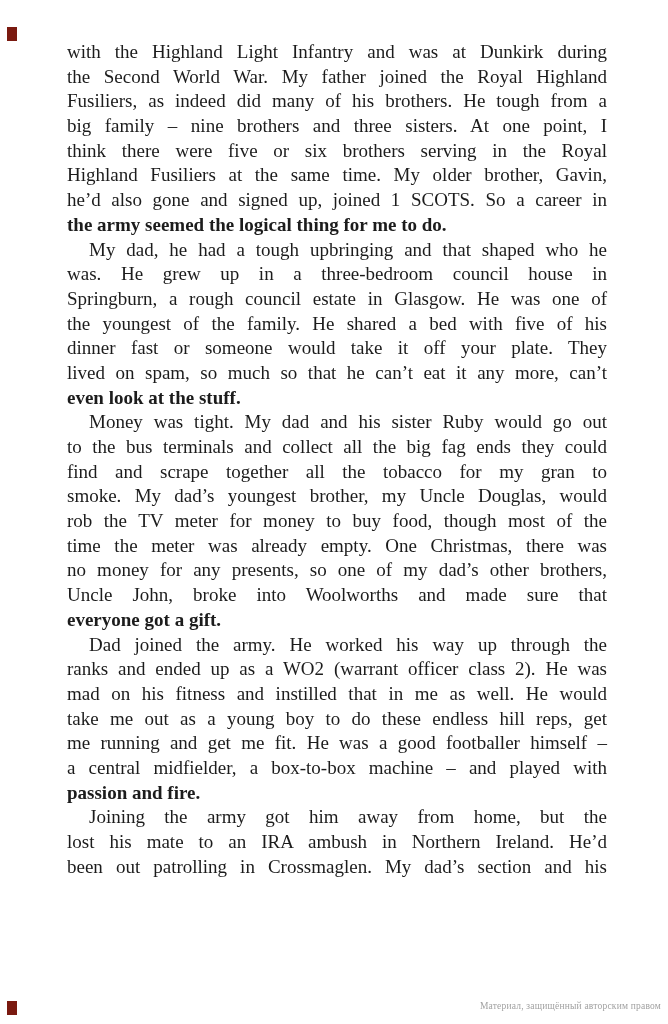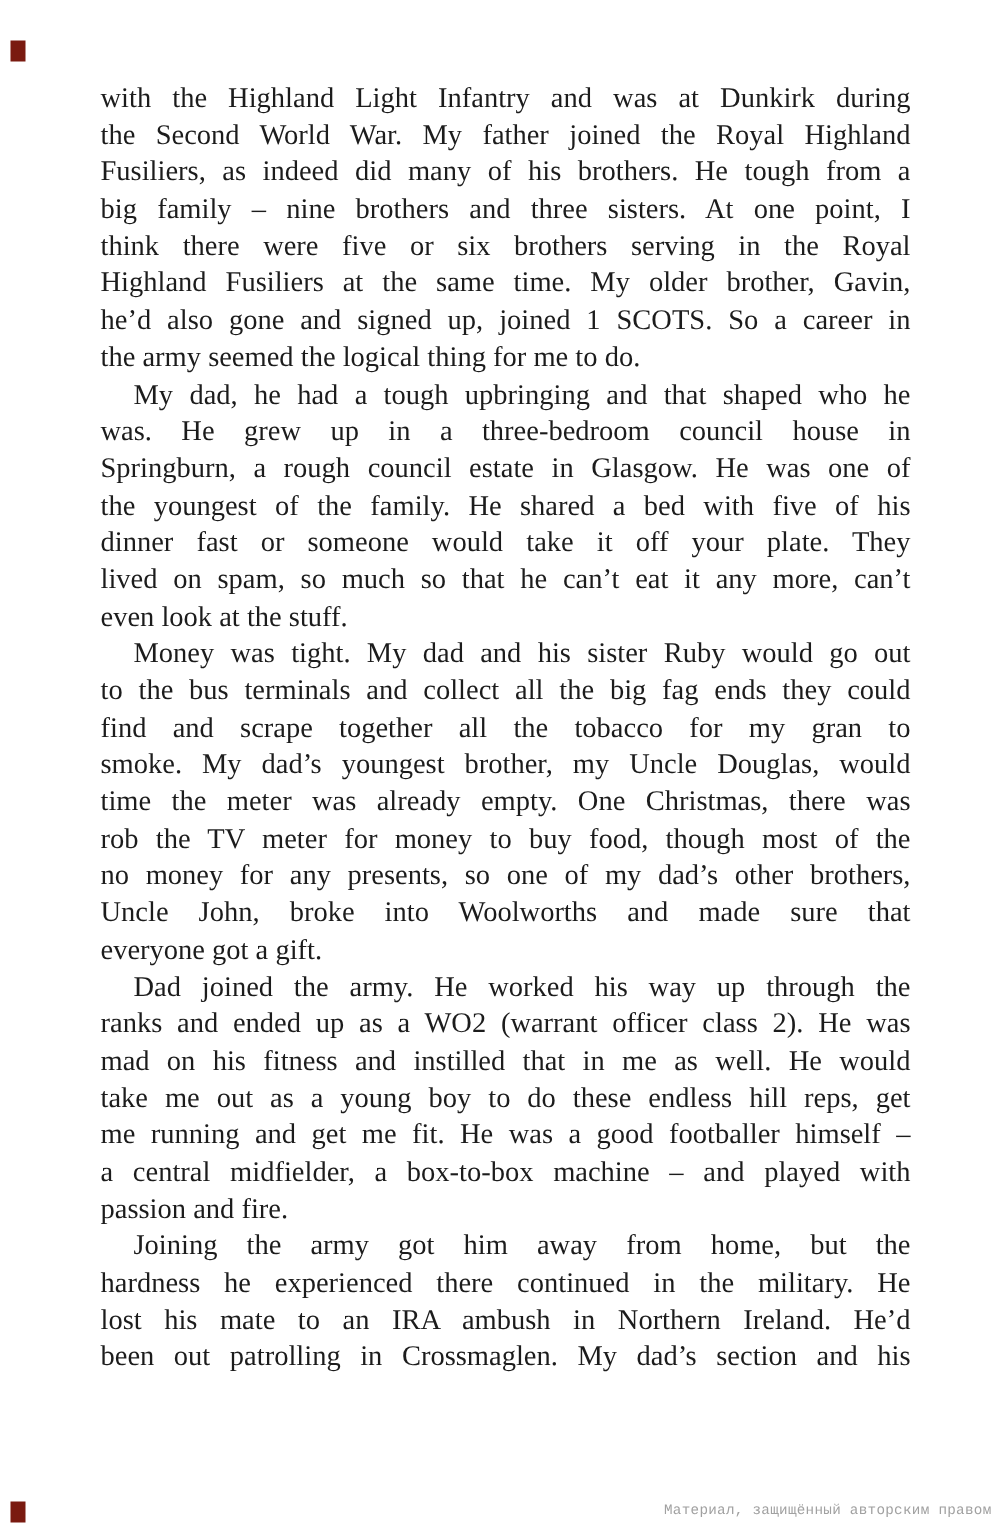--- a/index.html
+++ b/index.html
@@ -11,47 +11,47 @@
     position: relative;
     width: 668px;
     height: 1024px;
     background: #ffffff;
     overflow: hidden;
     font-family: "Liberation Serif", "DejaVu Serif", serif;
   }
   .text-block {
     position: absolute;
     left: 67px;
-    top: 54px;
+    top: 40px;
     width: 540px;
     color: #1c1c1c;
     font-size: 19px;
     line-height: 24.7px;
   }
   .line {
     text-align: justify;
     text-align-last: justify;
     white-space: normal;
     height: 24.7px;
   }
-  .line.last { text-align-last: left; }
+  .line.last { text-align-last: left; font-weight: bold; }
   .line.indent { text-indent: 22px; }
   .corner-mark {
     position: absolute;
     left: 7px;
     width: 10px;
     height: 14px;
   }
   .corner-mark.top { top: 27px; }
   .corner-mark.bottom { top: 1001px; }
   .copyright {
     position: absolute;
     right: 7px;
     top: 1001px;
-    font-family: Liberation Mono, monospace;
+    font-family: Liberation Serif, serif;
     font-size: 9.5px;
     letter-spacing: 0.2px;
   }
 </style>
 </head>
 <body>
 
 <div class="page">
   <div class="corner-mark top" style="background: rgb(122, 26, 16);"></div>
   <div class="text-block" id="text-block" style="color: rgb(28, 28, 28);">
@@ -67,32 +67,31 @@
       <div class="line">was. He grew up in a three-bedroom council house in</div>
       <div class="line">Springburn, a rough council estate in Glasgow. He was one of</div>
       <div class="line">the youngest of the family. He shared a bed with five of his</div>
       <div class="line">dinner fast or someone would take it off your plate. They</div>
       <div class="line">lived on spam, so much so that he can’t eat it any more, can’t</div>
       <div class="line last">even look at the stuff.</div>
       <div class="line indent">Money was tight. My dad and his sister Ruby would go out</div>
       <div class="line">to the bus terminals and collect all the big fag ends they could</div>
       <div class="line">find and scrape together all the tobacco for my gran to</div>
       <div class="line">smoke. My dad’s youngest brother, my Uncle Douglas, would</div>
+      <div class="line">rob the TV meter for money to buy food, though most of the</div>
       <div class="line">time the meter was already empty. One Christmas, there was</div>
-      <div class="line">rob the TV meter for money to buy food, though most of the</div>
       <div class="line">no money for any presents, so one of my dad’s other brothers,</div>
       <div class="line">Uncle John, broke into Woolworths and made sure that</div>
       <div class="line last">everyone got a gift.</div>
       <div class="line indent">Dad joined the army. He worked his way up through the</div>
       <div class="line">ranks and ended up as a WO2 (warrant officer class 2). He was</div>
       <div class="line">mad on his fitness and instilled that in me as well. He would</div>
       <div class="line">take me out as a young boy to do these endless hill reps, get</div>
       <div class="line">me running and get me fit. He was a good footballer himself –</div>
       <div class="line">a central midfielder, a box-to-box machine – and played with</div>
       <div class="line last">passion and fire.</div>
       <div class="line indent">Joining the army got him away from home, but the</div>
-      <div class="line">hardness he experienced there continued in the military. He</div>
       <div class="line">lost his mate to an IRA ambush in Northern Ireland. He’d</div>
       <div class="line">been out patrolling in Crossmaglen. My dad’s section and his</div>
     </div>
   <div class="corner-mark bottom" style="background: rgb(122, 26, 16);"></div>
   <div class="copyright" style="color: rgb(161, 161, 161);">Материал, защищённый авторским правом</div>
 </div>
 
 </body></html>

